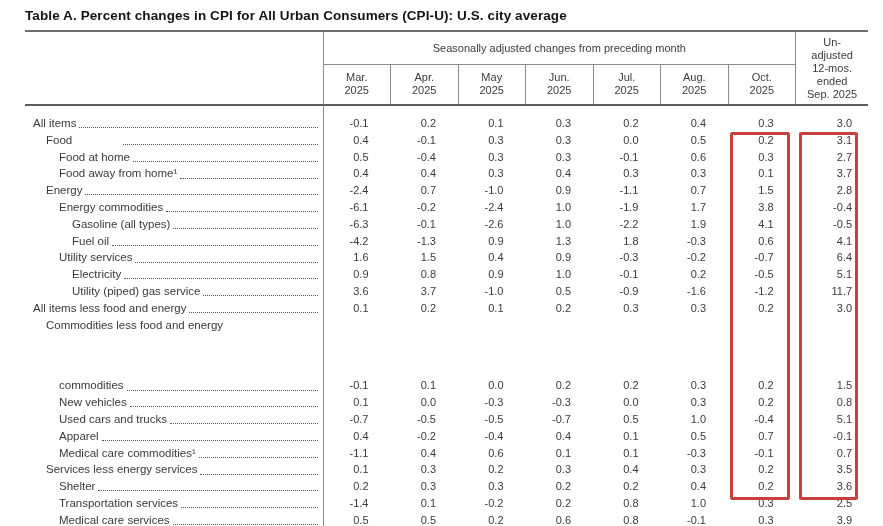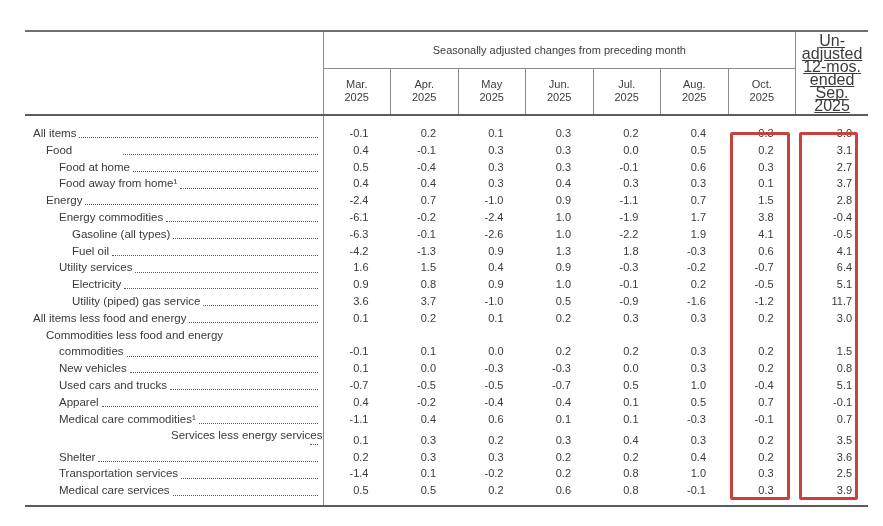--- a/index.html
+++ b/index.html
@@ -10,21 +10,21 @@
   .title { position:absolute; left:25px; top:8px; font-size:13.5px; font-weight:bold; color:#141414; letter-spacing:.1px; }
 
   table.cpi { position:absolute; left:25px; top:30px; width:843px;
     border-collapse:collapse; table-layout:fixed;
     border-top:2px solid #6f6f6f; border-bottom:2px solid #5c5c5c;
     font-size:11px; color:#3c3c3c; }
 
   thead th { font-weight:normal; vertical-align:middle; text-align:center; color:#3c3c3c; }
   th.stub-h { border-right:1px solid #8c8c8c; }
   th.group-h { height:33px; border-bottom:1px solid #8c8c8c; font-size:11px; }
-  th.unadj-h { border-left:1px solid #8c8c8c; white-space:pre-line; line-height:13px; font-size:16px; padding:2px 0;text-decoration:underline; }
+  th.unadj-h { border-left:1px solid #8c8c8c; white-space:pre-line; line-height:13px; font-size:11px; padding:2px 0; }
   tr.mon-row th { height:41px; line-height:13px; }
   tr.mon-row th + th { border-left:1px solid #8c8c8c; }
   thead tr:last-child th, th.stub-h, th.unadj-h { border-bottom:2px solid #5c5c5c; }
 
   tbody td { height:16.8px; line-height:16.8px; vertical-align:bottom; padding:0; }
   tbody tr:first-child td { padding-top:9px; }
   tbody tr:last-child td { padding-bottom:6px; }
   td.stub { border-right:1px solid #8c8c8c; font-size:11.5px; color:#3a3a3a; }
   td.num { text-align:right; padding-right:22px; font-size:11px; color:#3a3a3a; }
   td.num:last-child { padding-right:16px; }
@@ -32,20 +32,21 @@
   .lblline { display:flex; align-items:flex-end; line-height:16.8px; }
   .leader { flex:1; border-bottom:1.5px dotted #5a5a5a; margin:0 5px 3.5px 3px; min-width:8px; }
   .wrap1 { line-height:16.8px; }
 
   .hl { position:absolute; border:3px solid #c9413c; border-radius:2px; pointer-events:none; }
 </style>
 </head>
 <body>
 
 <div class="page">
+  <div class="title">Table A. Percent changes in CPI for All Urban Consumers (CPI-U): U.S. city average</div>
 
   <table class="cpi">
     <colgroup>
       <col style="width:298px">
       <col style="width:67.5px">
         <col style="width:67.5px">
         <col style="width:67.5px">
         <col style="width:67.5px">
       <col style="width:67.5px">
         <col style="width:67.5px">
@@ -306,21 +307,21 @@
     <td class="num">0.2</td>
     <td class="num">0.3</td>
     <td class="num">0.3</td>
     <td class="num">0.2</td>
     <td class="num">3.0</td>
   </tr>
 
   <tr>
     <td class="stub">
       <div class="wrap1" style="padding-left: 21px;">Commodities less food and energy</div>
-      <div class="lblline" style="padding-left: 34px;">
+      <div class="lblline" style="padding-left: 34px; margin-top: 44px;">
         <span class="ltxt">commodities</span>
         <span class="leader"></span>
       </div>
     </td>
     <td class="num">-0.1</td>
     <td class="num">0.1</td>
     <td class="num">0.0</td>
     <td class="num">0.2</td>
     <td class="num">0.2</td>
     <td class="num">0.3</td>
@@ -396,21 +397,21 @@
     <td class="num">0.1</td>
     <td class="num">0.1</td>
     <td class="num">-0.3</td>
     <td class="num">-0.1</td>
     <td class="num">0.7</td>
   </tr>
 
   <tr>
     <td class="stub">
 
-      <div class="lblline" style="padding-left: 21px; flex-direction: column;">
+      <div class="lblline" style="padding-left: 21px;">
         <span class="ltxt">Services less energy services</span>
         <span class="leader"></span>
       </div>
     </td>
     <td class="num">0.1</td>
     <td class="num">0.3</td>
     <td class="num">0.2</td>
     <td class="num">0.3</td>
     <td class="num">0.4</td>
     <td class="num">0.3</td>

